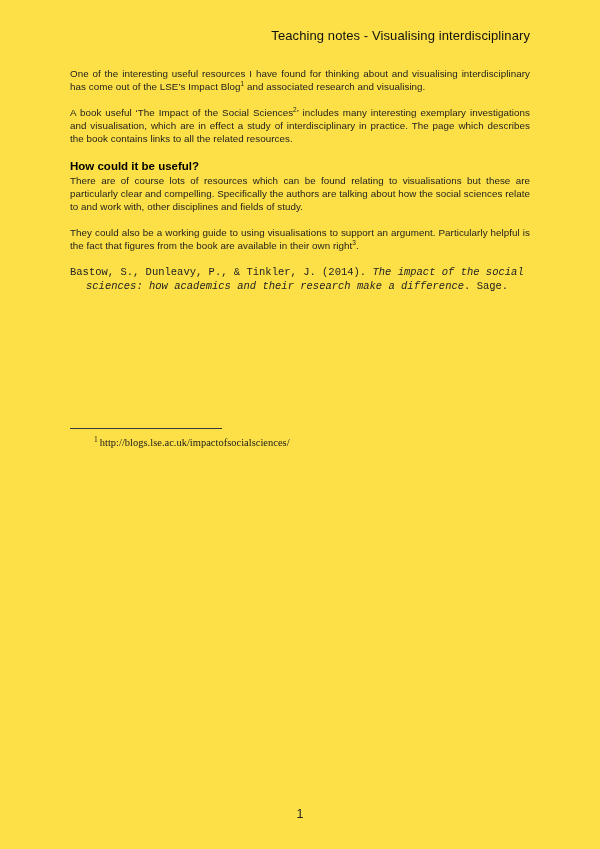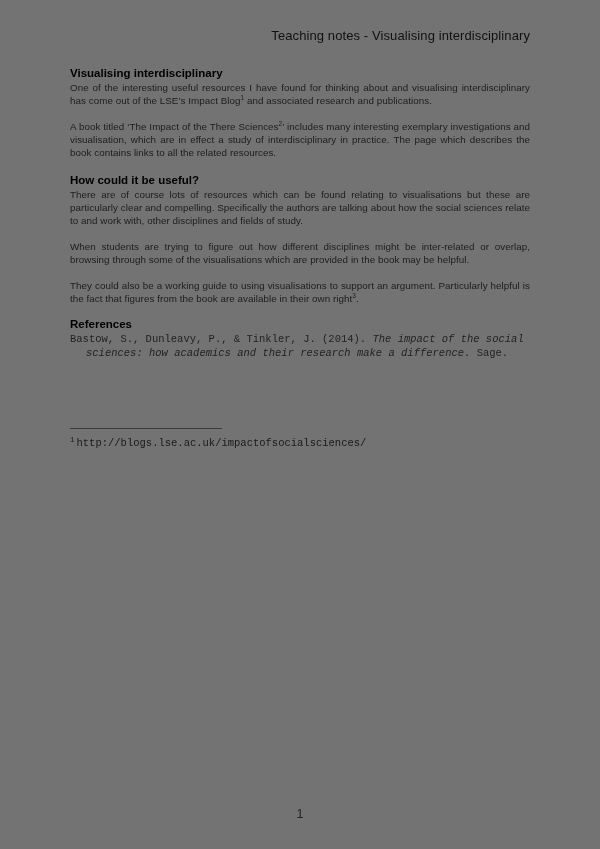--- a/index.html
+++ b/index.html
@@ -1,20 +1,20 @@
 <!DOCTYPE html>
 <html><head>
 <meta charset="utf-8">
 <style>
   html, body { margin: 0; padding: 0; background: #ffffff; }
   .page {
     position: relative;
     width: 600px;
     height: 849px;
-    background: #737373;
+    background: #fde047;
     color: #1c1c1c;
     font-family: "Liberation Sans", sans-serif;
     overflow: hidden;
   }
   .header {
     position: absolute;
     top: 28px;
     right: 70px;
     font-size: 13px;
     letter-spacing: 0.1px;
@@ -64,25 +64,26 @@
     top: 428px;
     width: 460px;
   }
   .fn-rule {
     width: 152px;
     border: 0;
     border-top: 1.6px solid #3a3a3a;
     margin: 0 0 5px 0;
   }
   .fn-line {
-    font-family: Liberation Mono, monospace;
+    font-family: Liberation Serif, serif;
     font-size: 10.5px;
     line-height: 18px;
     color: #1a1a1a;
     white-space: nowrap;
+    margin-left: 24px;
   }
   .fn-line sup {
     font-size: 7.5px;
     line-height: 0;
     vertical-align: super;
     margin-right: 2px;
   }
   .fn-url { color: #1a1a1a; text-decoration: none; }
   .page-number {
     position: absolute;
@@ -96,35 +97,32 @@
 </style>
 </head>
 <body>
 
 <div class="page">
 
   <div class="header">Teaching notes - Visualising interdisciplinary</div>
 
   <div class="content">
 
-    <div class="h">Visualising interdisciplinary</div>
 
-    <p class="body"><span>One of the interesting useful resources I have found for thinking about and visualising interdisciplinary has come out of the LSE’s Impact Blog</span><sup class="fnref">1</sup><span> and associated research and publications.</span></p>
+    <p class="body"><span>One of the interesting useful resources I have found for thinking about and visualising interdisciplinary has come out of the LSE’s Impact Blog</span><sup class="fnref">1</sup><span> and associated research and visualising.</span></p>
 
-    <p class="body pre-heading"><span>A book titled ‘The Impact of the There Sciences</span><sup class="fnref">2</sup><span>’ includes many interesting exemplary investigations and visualisation, which are in effect a study of interdisciplinary in practice. The page which describes the book contains links to all the related resources.</span></p>
+    <p class="body pre-heading"><span>A book useful ‘The Impact of the Social Sciences</span><sup class="fnref">2</sup><span>’ includes many interesting exemplary investigations and visualisation, which are in effect a study of interdisciplinary in practice. The page which describes the book contains links to all the related resources.</span></p>
 
     <div class="h h-gap">How could it be useful?</div>
 
     <p class="body">There are of course lots of resources which can be found relating to visualisations but these are particularly clear and compelling. Specifically the authors are talking about how the social sciences relate to and work with, other disciplines and fields of study.</p>
 
-    <p class="body">When students are trying to figure out how different disciplines might be inter-related or overlap, browsing through some of the visualisations which are provided in the book may be helpful.</p>
 
     <p class="body"><span>They could also be a working guide to using visualisations to support an argument. Particularly helpful is the fact that figures from the book are available in their own right</span><sup class="fnref">3</sup><span>.</span></p>
 
-    <div class="h">References</div>
 
     <p class="reference"><span>Bastow, S., Dunleavy, P., &amp; Tinkler, J. (2014). </span><span class="italic">The impact of the social sciences: how academics and their research make a difference</span><span>. Sage.</span></p>
 
   </div>
 
   <div class="footnotes">
     <hr class="fn-rule">
 
     <div class="fn-line"><sup>1</sup><span class="fn-url">http://blogs.lse.ac.uk/impactofsocialsciences/</span></div>
 

